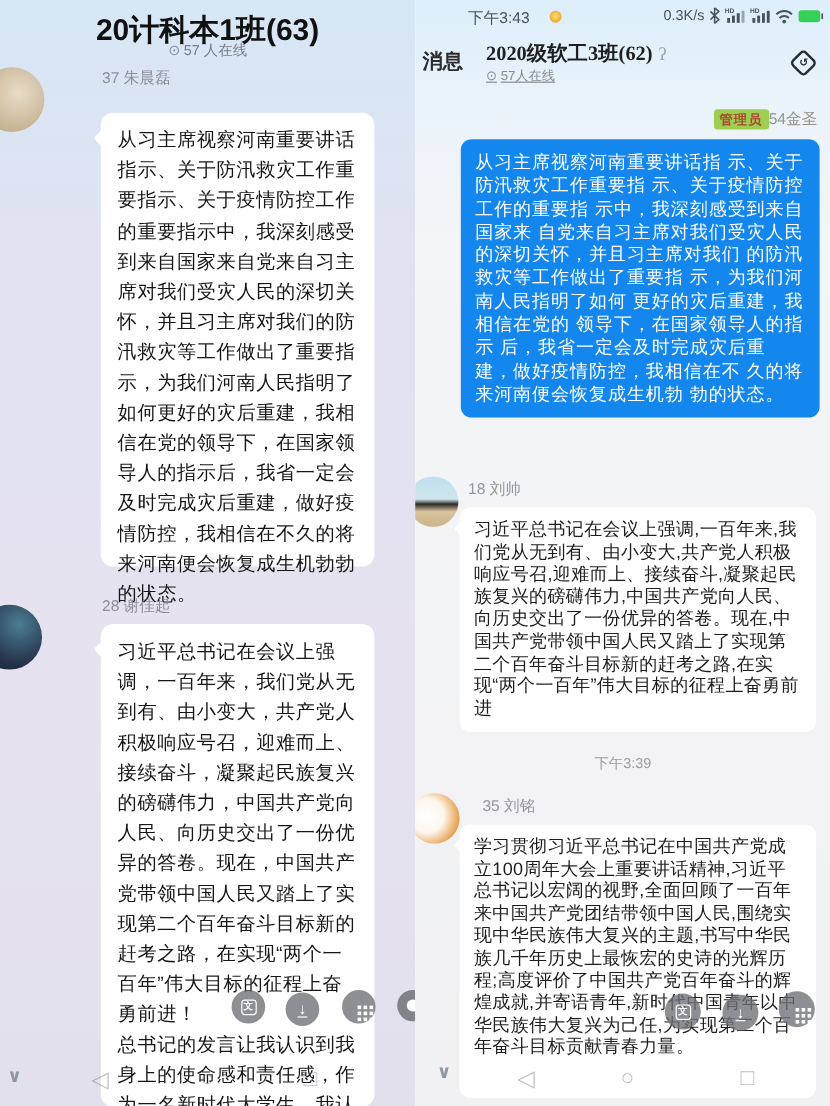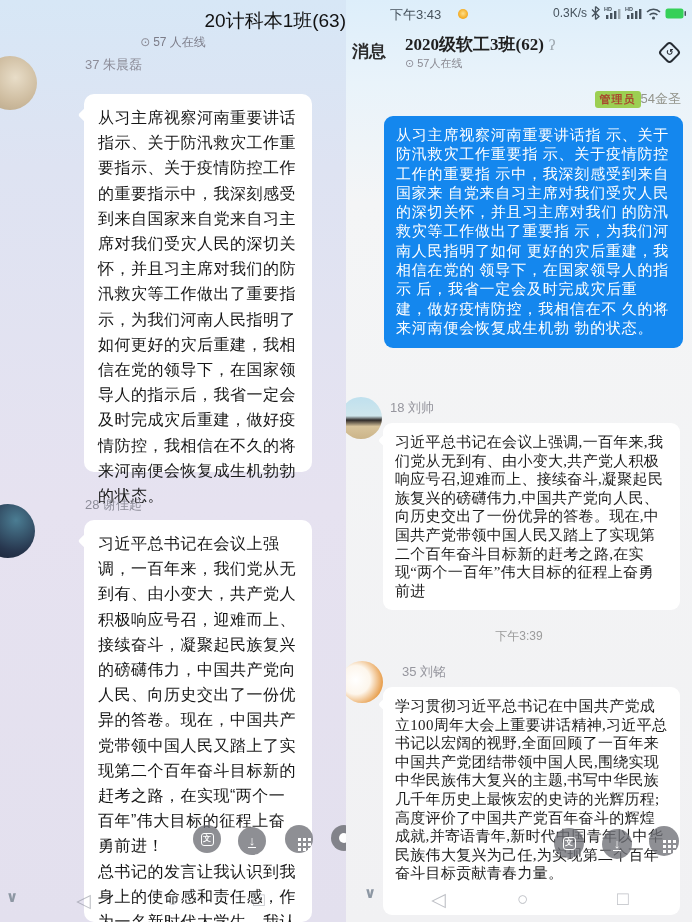--- a/index.html
+++ b/index.html
@@ -3,22 +3,22 @@
 <meta charset="utf-8">
 <style>
   * { margin:0; padding:0; box-sizing:border-box; }
   body { font-family:"Liberation Sans","DejaVu Sans",sans-serif; }
   .canvas { position:relative; width:692px; height:922px; overflow:hidden; background:#fff; }
   .panel { position:absolute; top:0; height:922px; width:346px; overflow:hidden; }
   .panel.left  { left:0;   background:linear-gradient(180deg,#d7e7f6 0%,#dee3f2 18%,#e6e2f0 55%,#e3e0ee 100%); }
   .panel.right { left:346px; background:linear-gradient(180deg,#ddeefa 0%,#e9f3fa 9%,#f4f5f6 22%,#f1f1f3 100%);padding-left:36px; }
 
   
-  .l-title { position:absolute; top:8px; left:0; width:100%; text-align:right;
-             font-size:19px; font-weight:400; color:#111; }
+  .l-title { position:absolute; top:8px; left:0; width:100%; text-align:center;
+             font-size:25px; font-weight:700; color:#111; }
   .l-online { position:absolute; top:34px; left:0; width:100%; text-align:center;
               font-size:12px; color:#7c7c88; }
   .online-dot { font-size:12px; color:#8a8a95; margin-right:3px; }
   .sender { position:absolute; font-size:13px; color:#8d8d99; }
   .avatar { position:absolute; border-radius:50%; }
   .av-zhu { left:-17px; top:56px; width:54px; height:54px;
             background:radial-gradient(circle at 60% 40%,#e8ddc8 0%,#cdbb9e 55%,#b3a183 100%); }
   .av-xie { left:-19px; top:504px; width:54px; height:54px;
             background:radial-gradient(circle at 65% 30%,#4b7d93 0%,#27364e 60%,#141d2e 100%); }
   .bubble-l { position:absolute; left:84px; width:228px; background:#fff; border-radius:10px;
@@ -33,30 +33,30 @@
   .sb-time { position:absolute; left:44px; top:2px; }
   .alarm { position:absolute; left:112px; top:5px; width:10px; height:10px; border-radius:50%;
            background:radial-gradient(circle at 50% 45%,#ffe08a 0%,#f2a71b 70%); }
   .sb-right { position:absolute; right:6px; top:2px; display:flex; align-items:center; gap:4px; }
   .sb-speed { font-size:12px; color:#46525c; }
   .r-back { position:absolute; left:6px; top:40px; font-size:17px; color:#2c2c2c;
             font-family:"Liberation Serif","DejaVu Serif",serif; font-weight:700; }
   .r-title { position:absolute; left:59px; top:33px; font-size:17px; font-weight:700; color:#1f1f1f;
              font-family:"Liberation Serif","DejaVu Serif",serif; }
   .ear { font-size:15px; color:#9aa3ab; font-weight:400; margin-left:5px; }
-  .r-online { position:absolute; left:59px; top:56px; font-size:11px; color:#8a8a92; }
+  .r-online { position:absolute; left:59px; top:56px; font-size:11px; color:#8a8a92;text-decoration:underline; }
   .r-corner-icon { position:absolute; right:14px; top:44px; width:17px; height:17px;
                    border:2.5px solid #262c33; border-radius:4px; transform:rotate(45deg); }
   .r-corner-icon span { display:block; transform:rotate(-45deg); font-size:9px; color:#262c33;
                         text-align:center; line-height:12px; font-weight:700; }
   .badge-row { position:absolute; top:90px; right:11px; display:flex; align-items:center; gap:0; }
   .badge { font-size:11px; padding:1px 5px; border-radius:3px; background:#9ccf52; color:#a8492e;
            font-weight:700; letter-spacing:1px; }
   .badge-name { font-size:13px; color:#93948b; }
-  .serif-txt { font-family:Liberation Serif, serif; }
+  .serif-txt { font-family:Liberation Sans, sans-serif; }
   .bubble-sent { position:absolute; left:38px; top:116px; width:299px; background:#1487ee;
                  border-radius:9px; padding:10px 12px; font-size:15px; line-height:19.3px;
                  color:#fff; letter-spacing:.8px; white-space:pre-wrap; }
   .bubble-r { position:absolute; left:37px; width:297px; background:#fff; border-radius:9px;
               padding:10px 12px; font-size:15px; line-height:18.6px; color:#1d1d1d;
               letter-spacing:.3px; white-space:pre-wrap; }
   .bubble-r::before { content:""; position:absolute; left:-3px; top:13px; width:9px; height:9px;
                       background:#fff; transform:rotate(45deg); border-radius:2px; }
   .av-shuai { left:-6px; top:397px; width:42px; height:42px;
               background:linear-gradient(180deg,#bfe0ee 0%,#cfe6ec 45%,#2e2a28 55%,#d8c49c 70%,#cbb489 100%); }

